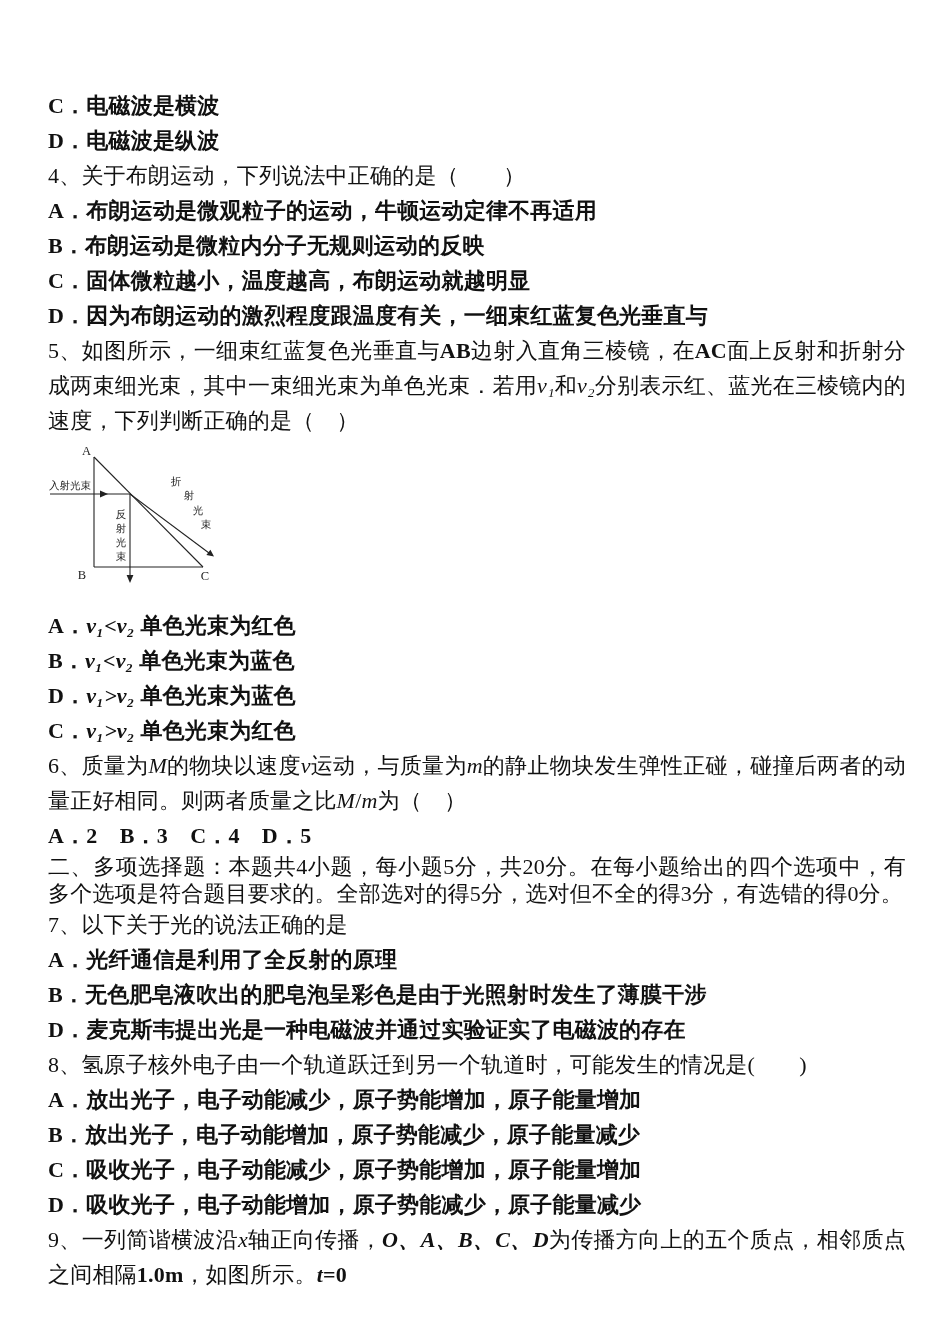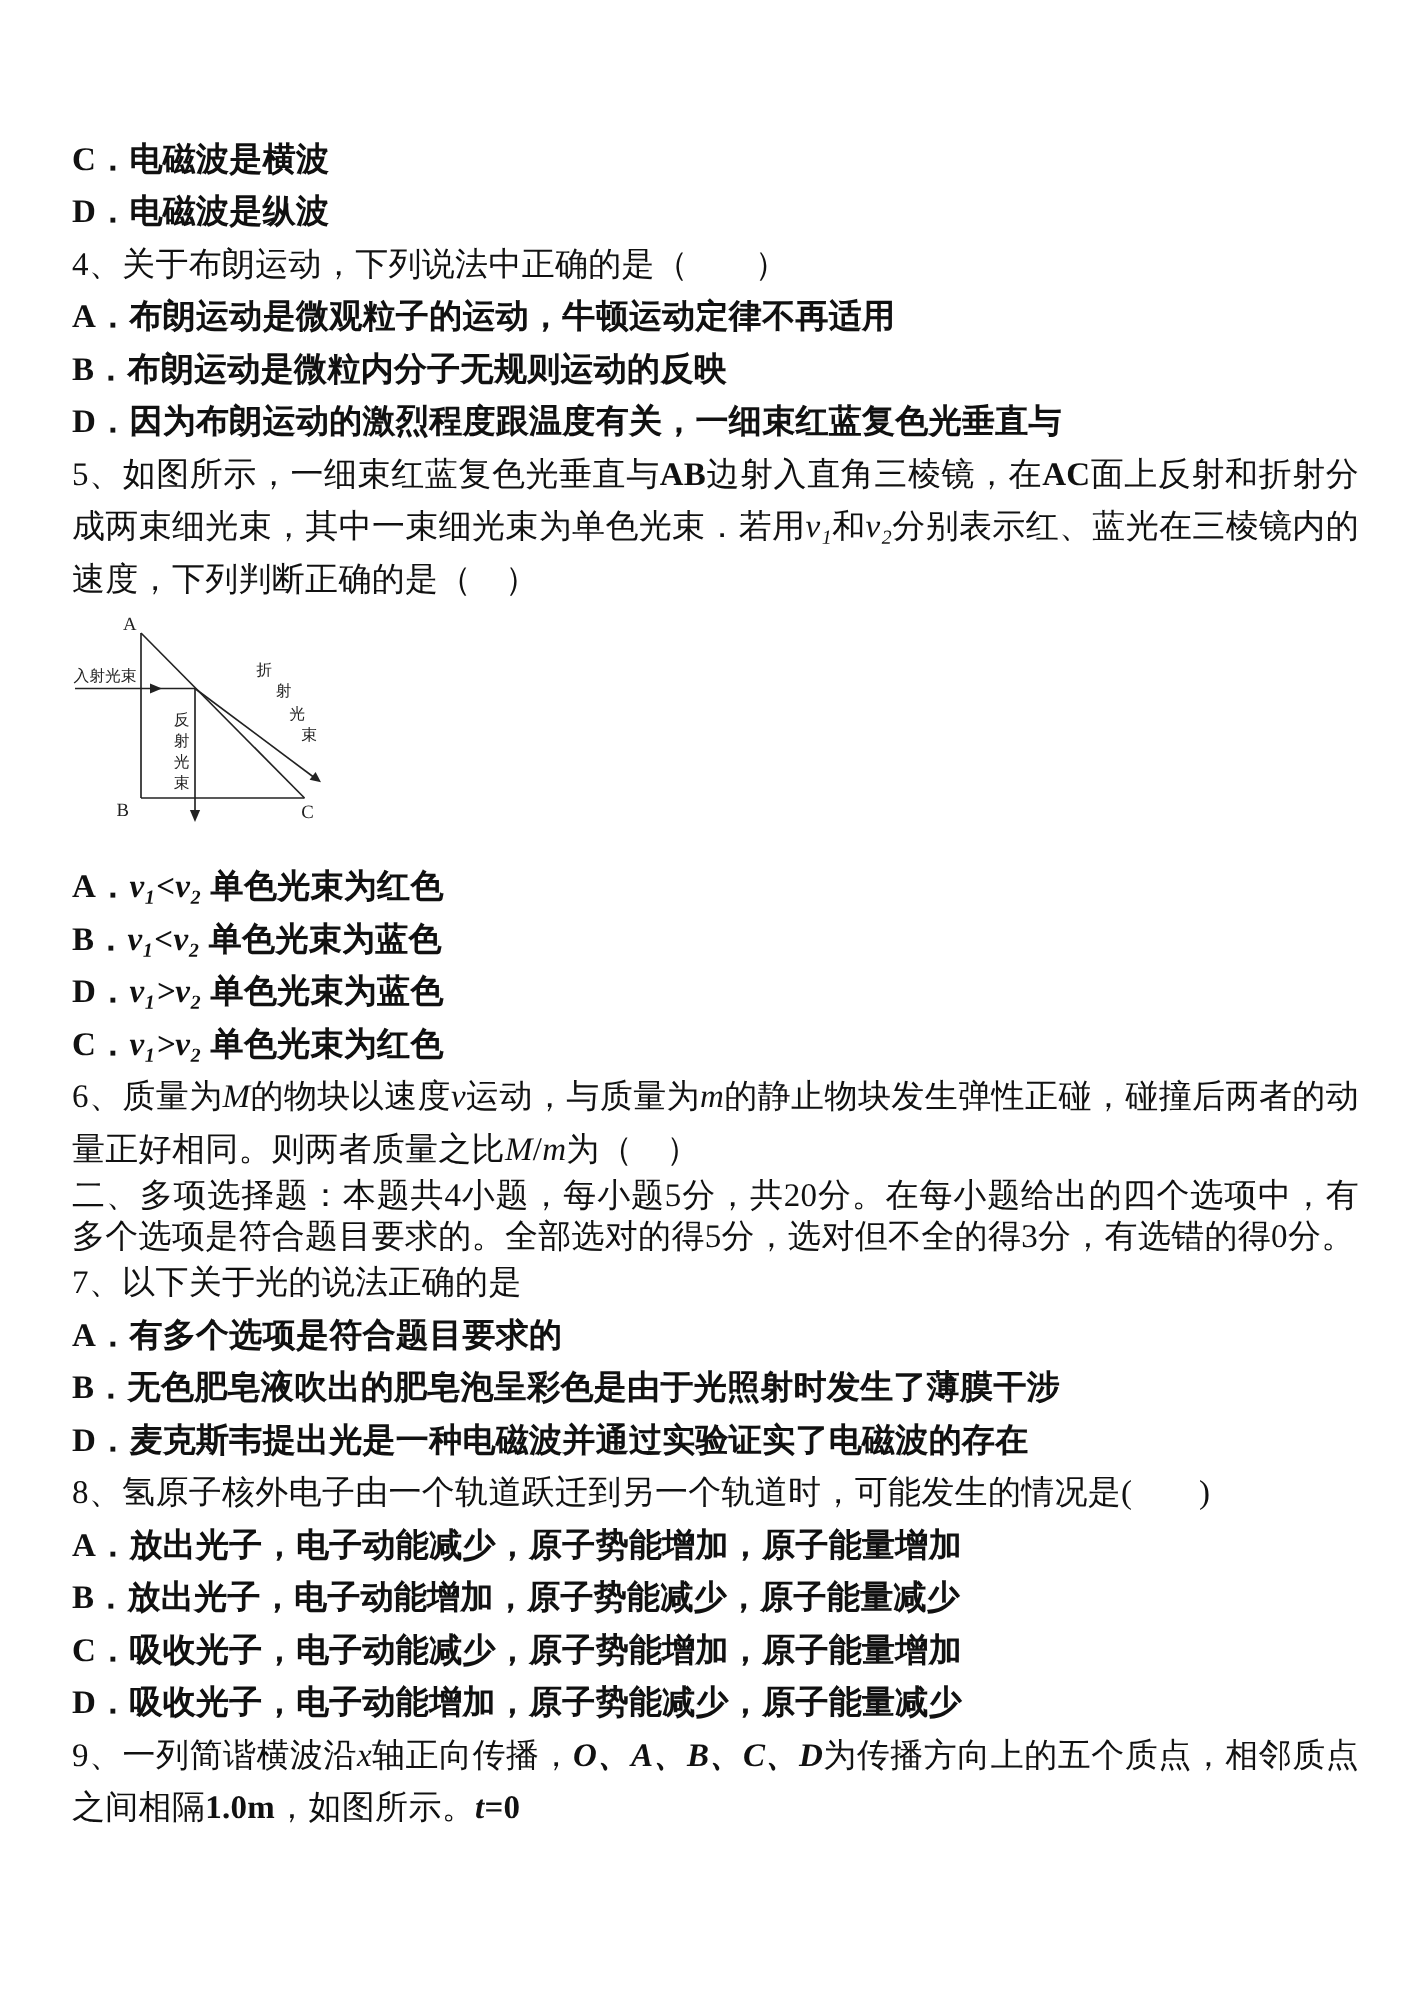--- a/index.html
+++ b/index.html
@@ -31,20 +31,21 @@
 </style>
 </head>
 <body>
 
 <div class="page">
     <p class="line bold"><span>C．电磁波是横波</span></p>
     <p class="line bold"><span>D．电磁波是纵波</span></p>
     <p class="line"><span>4、关于布朗运动，下列说法中正确的是（　　）</span></p>
     <p class="line bold"><span>A．布朗运动是微观粒子的运动，牛顿运动定律不再适用</span></p>
     <p class="line bold"><span>B．布朗运动是微粒内分子无规则运动的反映</span></p>
+    <p class="line bold"><span>C．固体微粒越小，温度越高，布朗运动就越明显</span></p>
     <p class="line bold"><span>D．因为布朗运动的激烈程度跟温度有关，一细束红蓝复色光垂直与</span></p>
     <p class="line"><span>5、如图所示，一细束红蓝复色光垂直与</span><span class="b">AB</span><span>边射入直角三棱镜，在</span><span class="b">AC</span><span>面上反射和折射分成两束细光束，其中一束细光束为单色光束．若用</span><span class="i">v₁</span><span>和</span><span class="i">v₂</span><span>分别表示红、蓝光在三棱镜内的速度，下列判断正确的是（　）</span></p>
   <div class="figure-wrap">
     <svg width="230" height="152" viewBox="0 0 230 152">
 
       <line x1="46" y1="13" x2="46" y2="123"></line>
       <line x1="46" y1="123" x2="155" y2="123"></line>
       <line x1="46" y1="13" x2="155" y2="123"></line>
 
       <line x1="2" y1="50" x2="82" y2="50"></line>
@@ -71,23 +72,24 @@
       <text x="141" y="55" text-anchor="middle">射</text>
       <text x="150" y="70" text-anchor="middle">光</text>
       <text x="158" y="84" text-anchor="middle">束</text>
     </svg>
   </div>
 <p class="line bold"><span>A．</span><span class="i">v₁&lt;v₂</span><span> 单色光束为红色</span></p>
     <p class="line bold"><span>B．</span><span class="i">v₁&lt;v₂</span><span> 单色光束为蓝色</span></p>
     <p class="line bold"><span>D．</span><span class="i">v₁&gt;v₂</span><span> 单色光束为蓝色</span></p>
     <p class="line bold"><span>C．</span><span class="i">v₁&gt;v₂</span><span> 单色光束为红色</span></p>
     <p class="line"><span>6、质量为</span><span class="i">M</span><span>的物块以速度</span><span class="i">v</span><span>运动，与质量为</span><span class="i">m</span><span>的静止物块发生弹性正碰，碰撞后两者的动量正好相同。则两者质量之比</span><span class="i">M</span><span>/</span><span class="i">m</span><span>为（　）</span></p>
+    <p class="line bold"><span>A．2　B．3　C．4　D．5</span></p>
     <p class="line tight"><span>二、多项选择题：本题共4小题，每小题5分，共20分。在每小题给出的四个选项中，有多个选项是符合题目要求的。全部选对的得5分，选对但不全的得3分，有选错的得0分。</span></p>
     <p class="line"><span>7、以下关于光的说法正确的是</span></p>
-    <p class="line bold"><span>A．有多个选项是符合题目要求的</span></p>
+    <p class="line bold"><span>A．光纤通信是利用了全反射的原理</span></p>
     <p class="line bold"><span>B．无色肥皂液吹出的肥皂泡呈彩色是由于光照射时发生了薄膜干涉</span></p>
     <p class="line bold"><span>D．麦克斯韦提出光是一种电磁波并通过实验证实了电磁波的存在</span></p>
     <p class="line"><span>8、氢原子核外电子由一个轨道跃迁到另一个轨道时，可能发生的情况是(　　)</span></p>
     <p class="line bold"><span>A．放出光子，电子动能减少，原子势能增加，原子能量增加</span></p>
     <p class="line bold"><span>B．放出光子，电子动能增加，原子势能减少，原子能量减少</span></p>
     <p class="line bold"><span>C．吸收光子，电子动能减少，原子势能增加，原子能量增加</span></p>
     <p class="line bold"><span>D．吸收光子，电子动能增加，原子势能减少，原子能量减少</span></p>
     <p class="line"><span>9、一列简谐横波沿</span><span class="i">x</span><span>轴正向传播，</span><span class="b i">O、A、B、C、D</span><span>为传播方向上的五个质点，相邻质点之间相隔</span><span class="b">1.0m</span><span>，如图所示。</span><span class="b i">t</span><span class="b">=0</span></p>
   </div>
 

